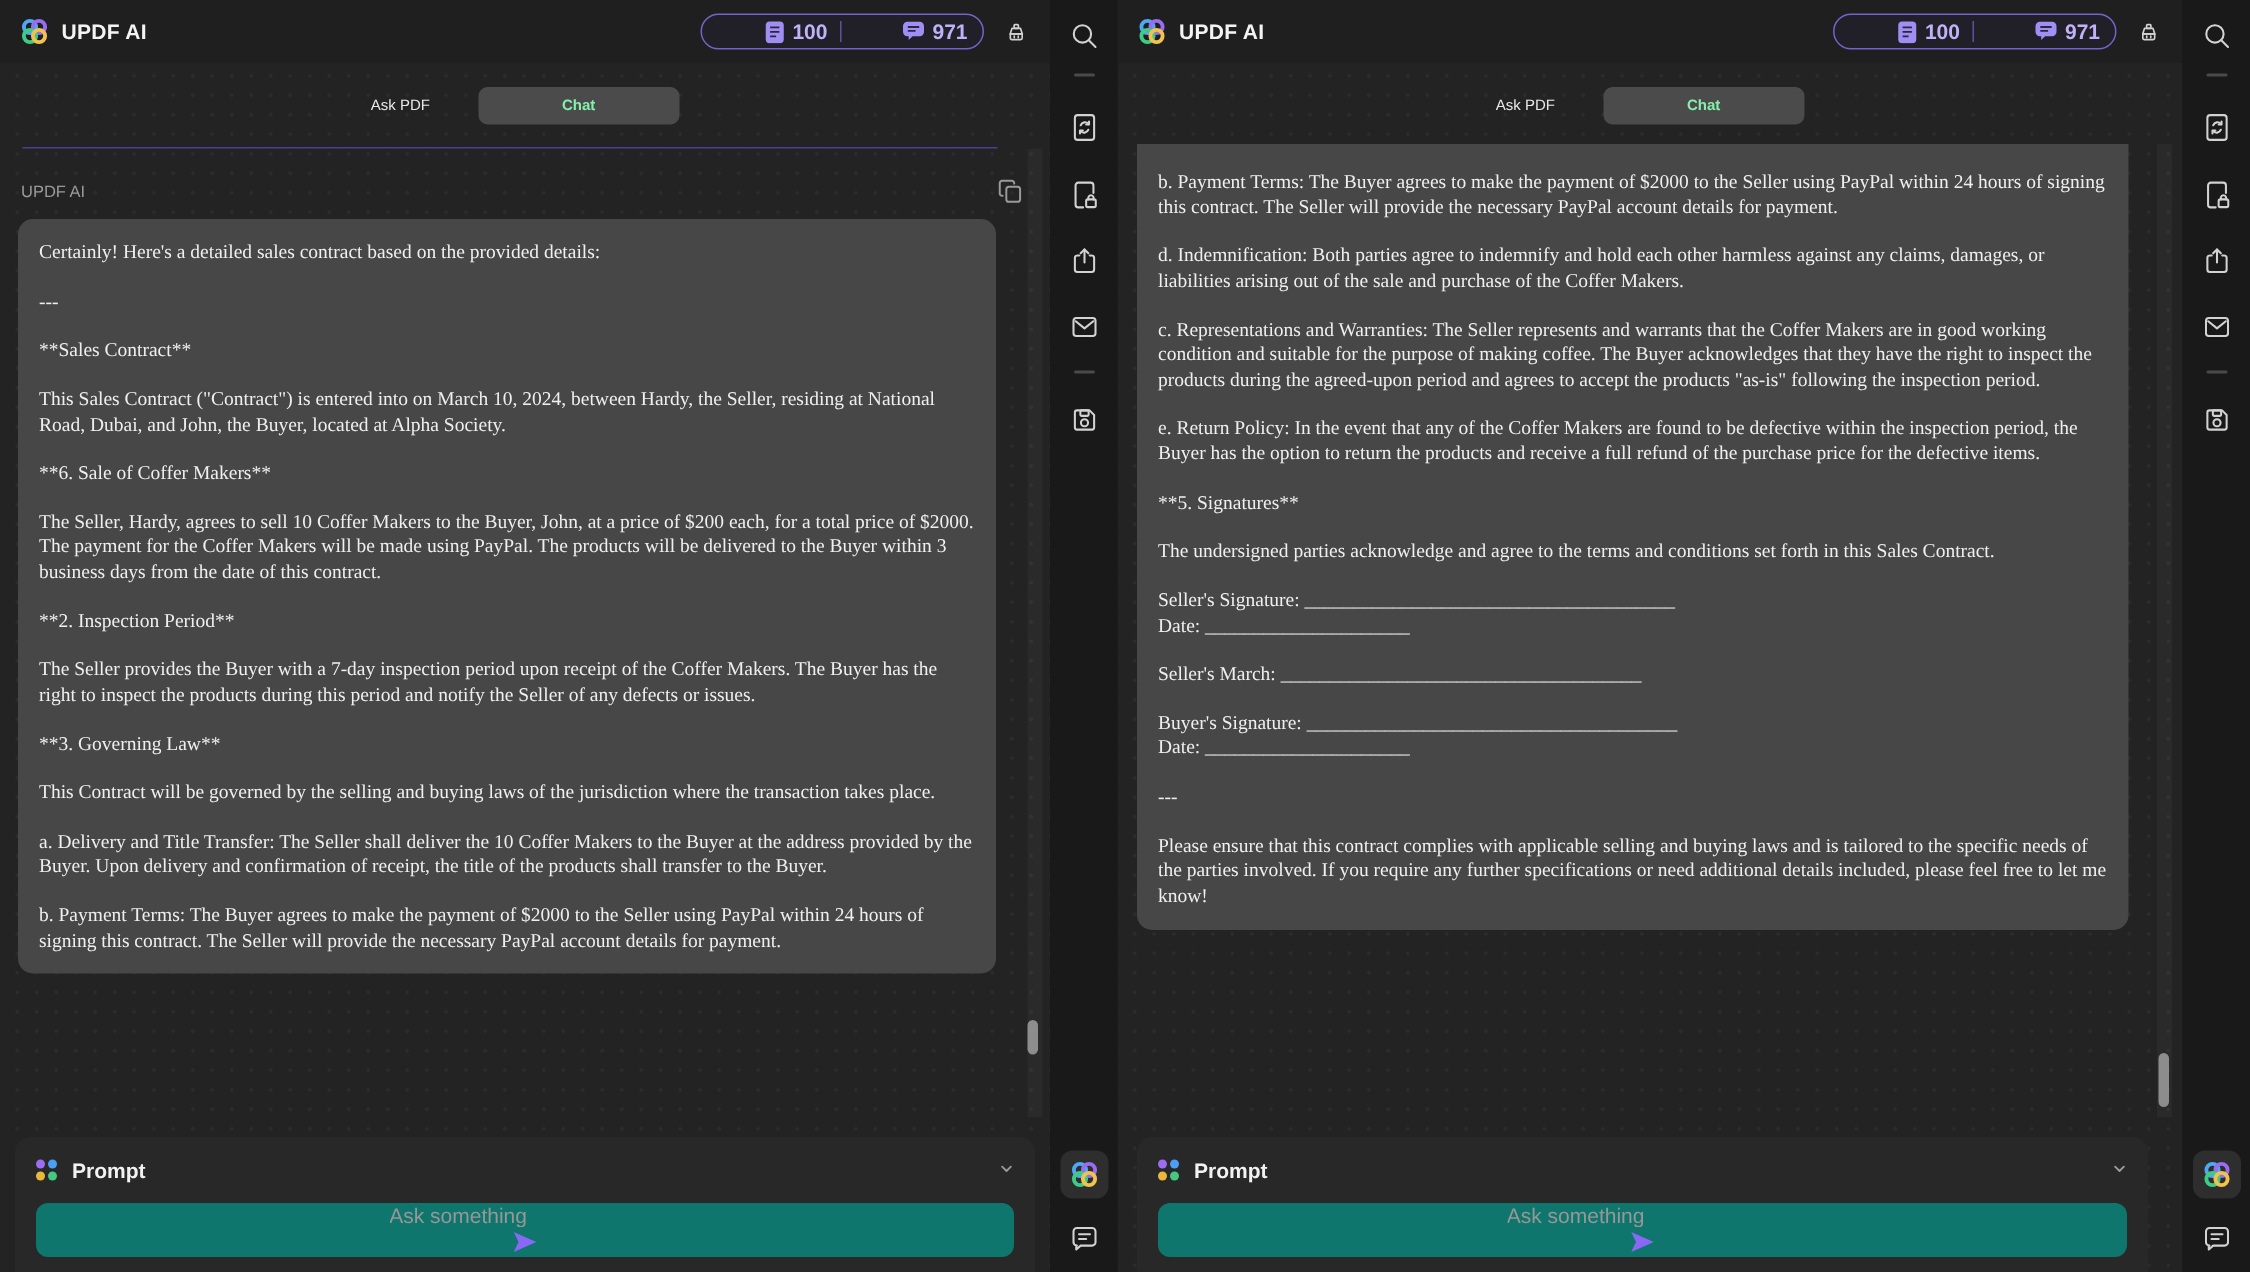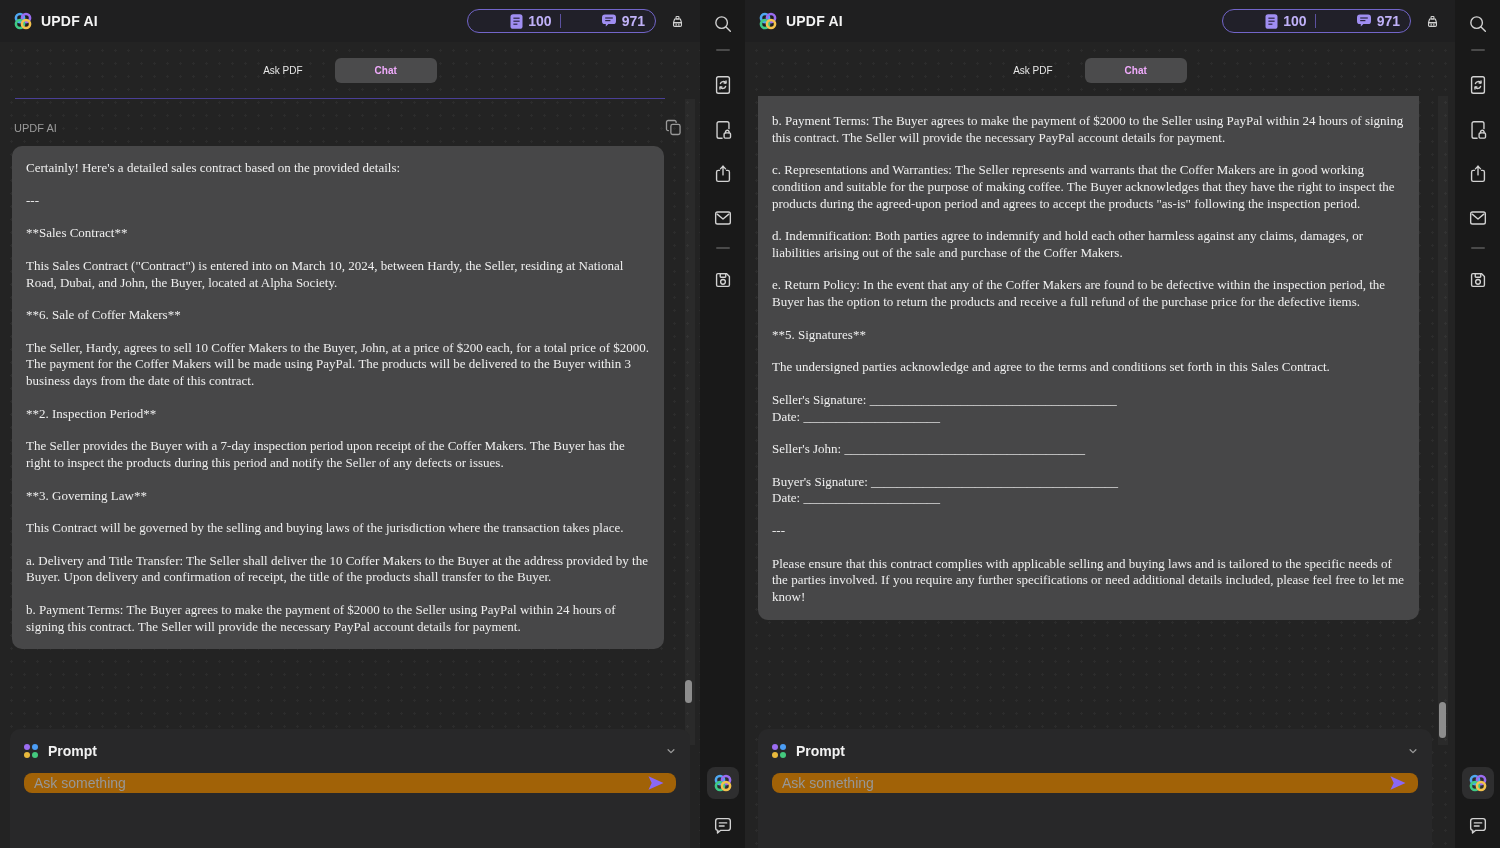--- a/index.html
+++ b/index.html
@@ -26,21 +26,21 @@
   .credit { display:flex; align-items:center; gap:5px; color:#c0b1f8; font-size:14px; font-weight:bold;margin-left:32px; }
   .credit-divider { width:1px; height:14px; background:#5c51a0; }
 
   .icon-btn { background:none; border:none; display:flex; align-items:center; justify-content:center;
               cursor:pointer; padding:0; }
 
   .tab-row { position:absolute; top:42px; left:0; right:0; height:56px; display:flex;
              align-items:center; justify-content:center; gap:32px; z-index:4; }
   .tab { background:none; border:none; color:#e8e8e8; font-size:10px; cursor:pointer;
          font-family:"Liberation Sans", sans-serif; }
-  .tab.active { background:#4b4b4c; color:#f0abfc; border-radius:6px; padding:7px 40px; font-weight:bold;text-align:center; }
+  .tab.active { background:#4b4b4c; color:#86efac; border-radius:6px; padding:7px 56px; font-weight:bold;text-align:center; }
 
   .purple-line { position:absolute; top:98px; left:15px; width:650px; height:1px;
                  background:#4a3f96; z-index:4; }
 
   .chat-area { position:absolute; left:0; right:0; bottom:103px; overflow:hidden; }
   .panel.left  .chat-area { top:99px; }
   .panel.right .chat-area { top:96px; }
 
   .scroll-track { position:absolute; top:0; bottom:0; width:10px; background:rgba(255,255,255,0.035); }
   .panel.left  .scroll-track { right:5px; }
@@ -53,34 +53,34 @@
                 padding:18px 16px 8px 14px; }
   .sender-label { color:#9a9a9a; font-size:11px; }
 
   .bubble { background:#474748; color:#efefef; font-size:13px; line-height:1.28;
             border-radius:10px; padding:14px 14px; }
   .panel.left  .bubble { margin-left:12px; width:652px; }
   .panel.right .bubble { margin-left:13px; width:661px; border-radius:0 0 10px 10px; padding-top:17px; }
   .para { margin-bottom:16px; white-space:pre-line;font-family:Liberation Serif, serif; }
   .para:last-child { margin-bottom:0; }
 
-  .prompt-card { position:absolute; top:729px; bottom:0; background:#282829;
+  .prompt-card { position:absolute; top:758px; bottom:0; background:#282829;
                  border-radius:10px 10px 0 0; padding:13px 14px 0 14px; z-index:4; }
   .panel.left  .prompt-card { left:10px; right:10px; }
   .panel.right .prompt-card { left:13px; right:23px; }
   .prompt-row { display:flex; align-items:center; gap:10px; }
   .prompt-label { color:#f2f2f2; font-size:14px; font-weight:bold; }
   .dots-icon { display:grid; grid-template-columns:6px 6px; grid-gap:2px; }
   .dots-icon i { width:6px; height:6px; border-radius:50%; }
   .dot-tl { background:#9c6df2; } .dot-tr { background:#4b9df5; }
   .dot-bl { background:#e8b93c; } .dot-br { background:#44c97e; }
   .prompt-chevron { margin-left:auto; }
 
-  .input-row { margin-top:13px; height:20px; background:#a16207; border-radius:8px;
-               display:flex; align-items:center; padding:0 10px; }
+  .input-row { margin-top:13px; height:36px; background:#0f766e; border-radius:8px;
+               display:flex; align-items:center; padding:0 10px;flex-direction:column; }
   .input-row input { flex:1; background:transparent; border:none; outline:none;
                      color:#d8d8d8; font-size:14px; font-family:"Liberation Sans", sans-serif; }
   .input-row input::placeholder { color:#979797; }
 
   
   .rail { width:45px; height:848px; background:#191919; position:relative;
           display:flex; flex-direction:column; align-items:center; padding-top:12px; flex:0 0 45px; }
   .rail .icon-btn { width:24px; height:24px; }
   .rail-divider { width:14px; height:2px; background:#4a4a4a; border-radius:1px; }
   .rail .d1 { margin-top:13px; }
@@ -342,28 +342,28 @@
 
     <div class="tab-row">
       <button class="tab">Ask PDF</button>
       <button class="tab active">Chat</button>
     </div>
 
     <div class="chat-area">
       <div class="scroll-track"></div>
       <div class="bubble">
         <p class="para">b. Payment Terms: The Buyer agrees to make the payment of $2000 to the Seller using PayPal within 24 hours of signing this contract. The Seller will provide the necessary PayPal account details for payment.</p>
+        <p class="para">d. Indemnification: Both parties agree to indemnify and hold each other harmless against any claims, damages, or liabilities arising out of the sale and purchase of the Coffer Makers.</p>
         <p class="para">c. Representations and Warranties: The Seller represents and warrants that the Coffer Makers are in good working condition and suitable for the purpose of making coffee. The Buyer acknowledges that they have the right to inspect the products during the agreed-upon period and agrees to accept the products "as-is" following the inspection period.</p>
-        <p class="para">d. Indemnification: Both parties agree to indemnify and hold each other harmless against any claims, damages, or liabilities arising out of the sale and purchase of the Coffer Makers.</p>
         <p class="para">e. Return Policy: In the event that any of the Coffer Makers are found to be defective within the inspection period, the Buyer has the option to return the products and receive a full refund of the purchase price for the defective items.</p>
         <p class="para">**5. Signatures**</p>
         <p class="para">The undersigned parties acknowledge and agree to the terms and conditions set forth in this Sales Contract.</p>
         <p class="para">Seller's Signature: ______________________________________
 Date: _____________________</p>
-        <p class="para">Seller's John: _____________________________________</p>
+        <p class="para">Seller's March: _____________________________________</p>
         <p class="para">Buyer's Signature: ______________________________________
 Date: _____________________</p>
         <p class="para">---</p>
         <p class="para">Please ensure that this contract complies with applicable selling and buying laws and is tailored to the specific needs of the parties involved. If you require any further specifications or need additional details included, please feel free to let me know!</p>
       </div>
       <div class="scroll-thumb"></div>
     </div>
 
     <div class="prompt-card">
       <div class="prompt-row">

